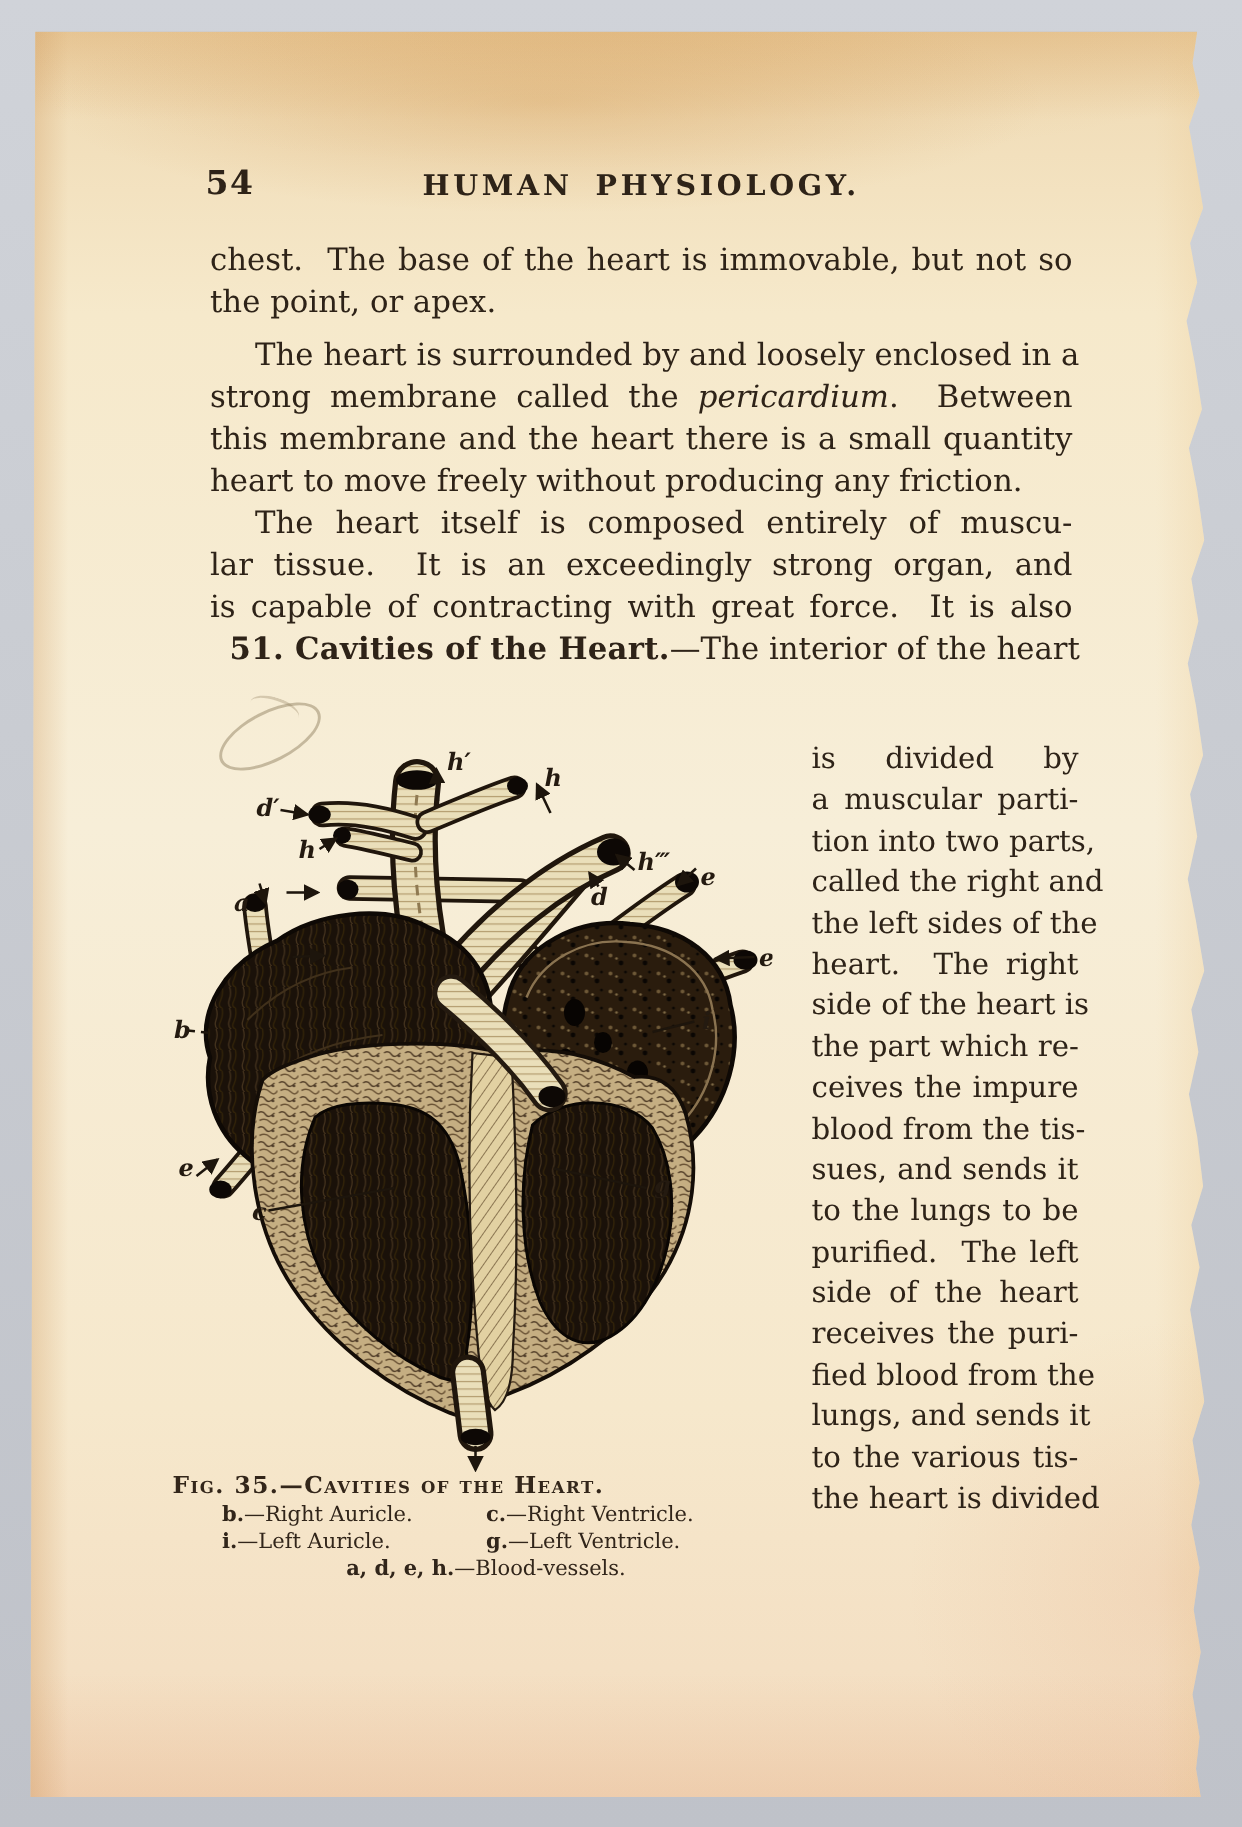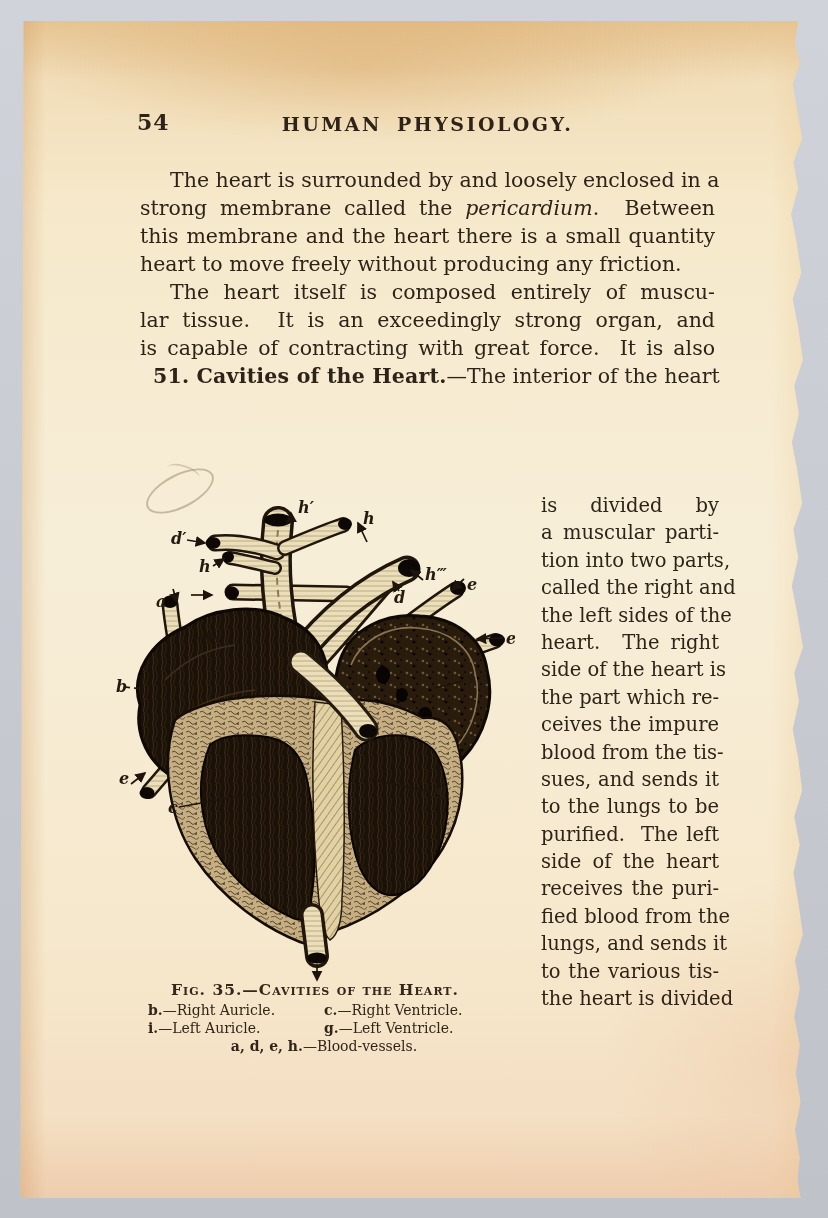--- a/index.html
+++ b/index.html
@@ -36,21 +36,21 @@
   .bl{height:28px;line-height:28px;text-align:justify;text-align-last:justify;white-space:nowrap;}
   .bl.end{text-align-last:left;}
   .bl.gap{margin-top:7px;}
   .bl.ind{padding-left:30px;}
   .bl.ind2{padding-left:13px;}
   .bl b{letter-spacing:.2px;}
   .right-col{position:absolute;left:499px;top:471px;width:202px;font-size:19.5px;}
   .cl{height:27.4px;line-height:27.4px;text-align:justify;text-align-last:justify;white-space:nowrap;margin-left:24px;}
   .fig{position:absolute;left:97px;top:469px;width:400px;height:500px;}
   .caption{
-    position:absolute;left:97px;top:959px;width:400px;text-align:center;
+    position:absolute;left:97px;top:959px;width:400px;text-align:left;
     font-variant:small-caps;font-weight:600;font-size:15.5px;letter-spacing:1px;color:#33261a;
   }
   .legend{position:absolute;left:110px;top:980px;width:392px;font-size:14px;color:#31251a;}
   .lg-row{display:flex;height:18px;line-height:18px;}
   .lg-item.c1{width:196px;padding-left:20px;box-sizing:border-box;}
   .lg-item.c2{flex:1;}
   .lg-row.center{justify-content:center;}
   .legend b{font-weight:700;}
   .pencil-oval{
     position:absolute;left:125px;top:453px;width:70px;height:30px;
@@ -65,20 +65,22 @@
 </head>
 <body>
 
 <div class="stage">
   <div class="page">
 
     <div class="pagenum">54</div>
     <div class="running-head">HUMAN PHYSIOLOGY.</div>
 
     <div class="body-text">
+      <div class="bl">chest.&nbsp; The base of the heart is immovable, but not so</div>
+      <div class="bl end">the point, or apex.</div>
 
       <div class="bl gap ind">The heart is surrounded by and loosely enclosed in a</div>
       <div class="bl"><span>strong membrane called the </span><i>pericardium</i><span>.&nbsp; Between</span></div>
       <div class="bl">this membrane and the heart there is a small quantity</div>
       <div class="bl end">heart to move freely without producing any friction.</div>
 
       <div class="bl ind">The heart itself is composed entirely of muscu-</div>
       <div class="bl">lar tissue.&nbsp; It is an exceedingly strong organ, and</div>
       <div class="bl">is capable of contracting with great force.&nbsp; It is also</div>
 

